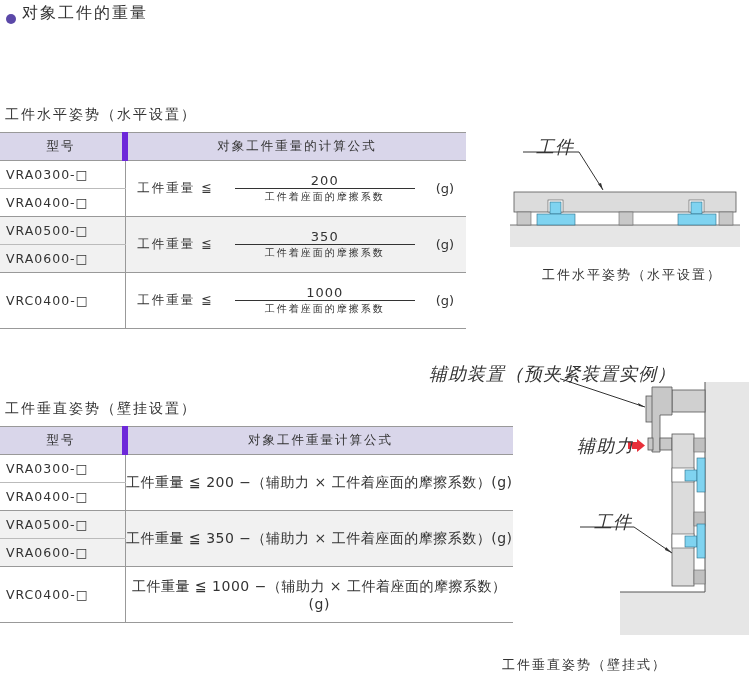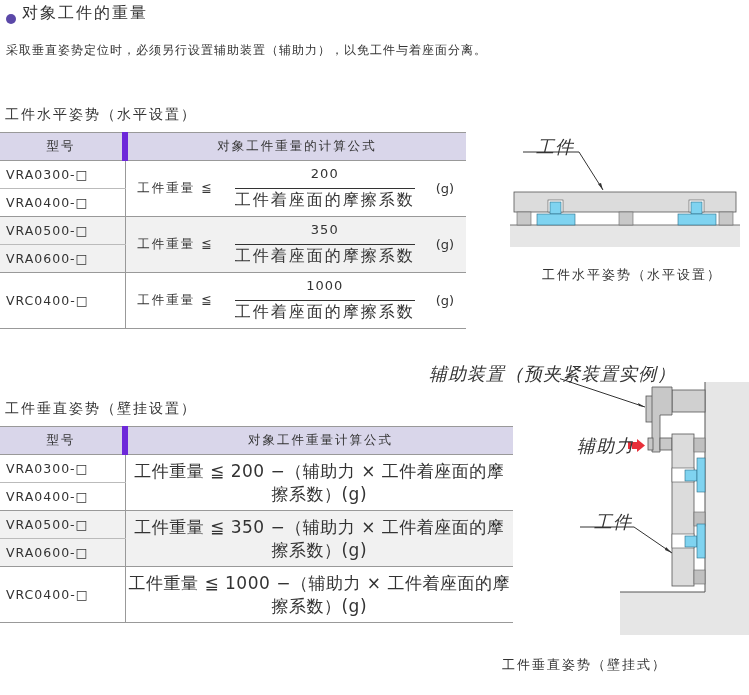--- a/index.html
+++ b/index.html
@@ -18,40 +18,39 @@
     table.tbl th.c1 { width: 125px; border-right: 6px solid #6d28d9; }
     table.tbl td.model { height: 28px; padding-left: 6px; letter-spacing: 1px; border-bottom: 1px solid #bbb; border-right: 1px solid #999; }
     table.tbl td.formula { border-right: none; text-align: center; border-bottom: 1px solid #999; }
     table.tbl tr.grp-end td.model { border-bottom: 1px solid #999; }
     table.tbl tr.shade td { background: #f1f1f1; }
     table.tbl td.single { height: 56px; }
 
     .frm { display: inline-flex; align-items: center; gap: 21px; }
     .frm .lhs { letter-spacing: 2px; }
     .frac { display: inline-flex; flex-direction: column; align-items: center; width: 180px; }
-    .frac .num { font-size: 13px; letter-spacing: 1px; border-bottom: 1px solid #333; width: 100%; text-align: center; padding-bottom: 7px; }
-    .frac .den { font-size: 16px; letter-spacing: 2px; padding-top: 1px; }
+    .frac .num { font-size: 13px; letter-spacing: 1px; border-bottom: 1px solid #333; width: 100%; text-align: center; padding-bottom: 0; }
+    .frac .den { font-size: 10px; letter-spacing: 2px; padding-top: 1px; }
     .unit { font-size: 13px; }
 
-    .frm2 { font-size: 17px; letter-spacing: 0.5px; }
+    .frm2 { font-size: 14px; letter-spacing: 0.5px; }
 
     .diagram { position: absolute; }
     .caption { position: absolute; font-size: 13px; letter-spacing: 2px; color: #333; }
     .label { position: absolute; font-size: 18px; color: #333; letter-spacing: 1px; font-style: italic; }
   </style>
 </head>
 <body>
 
 <div class="title">
   <span class="bullet"></span>
   <span>对象工件的重量</span>
 </div>
 
 <div class="intro">
-  <div>采取垂直姿势定位时，必须另行设置辅助装置（辅助力），以免工件与着座面分离。</div>
 </div>
 
 <div class="sec-title" style="top:106px;">工件水平姿势（水平设置）</div>
 
 <table class="tbl" style="top:132px; width:466px;">
   <tbody>
       <tr>
     <th class="c1">型号</th>
     <th>对象工件重量的计算公式</th>
   </tr>

